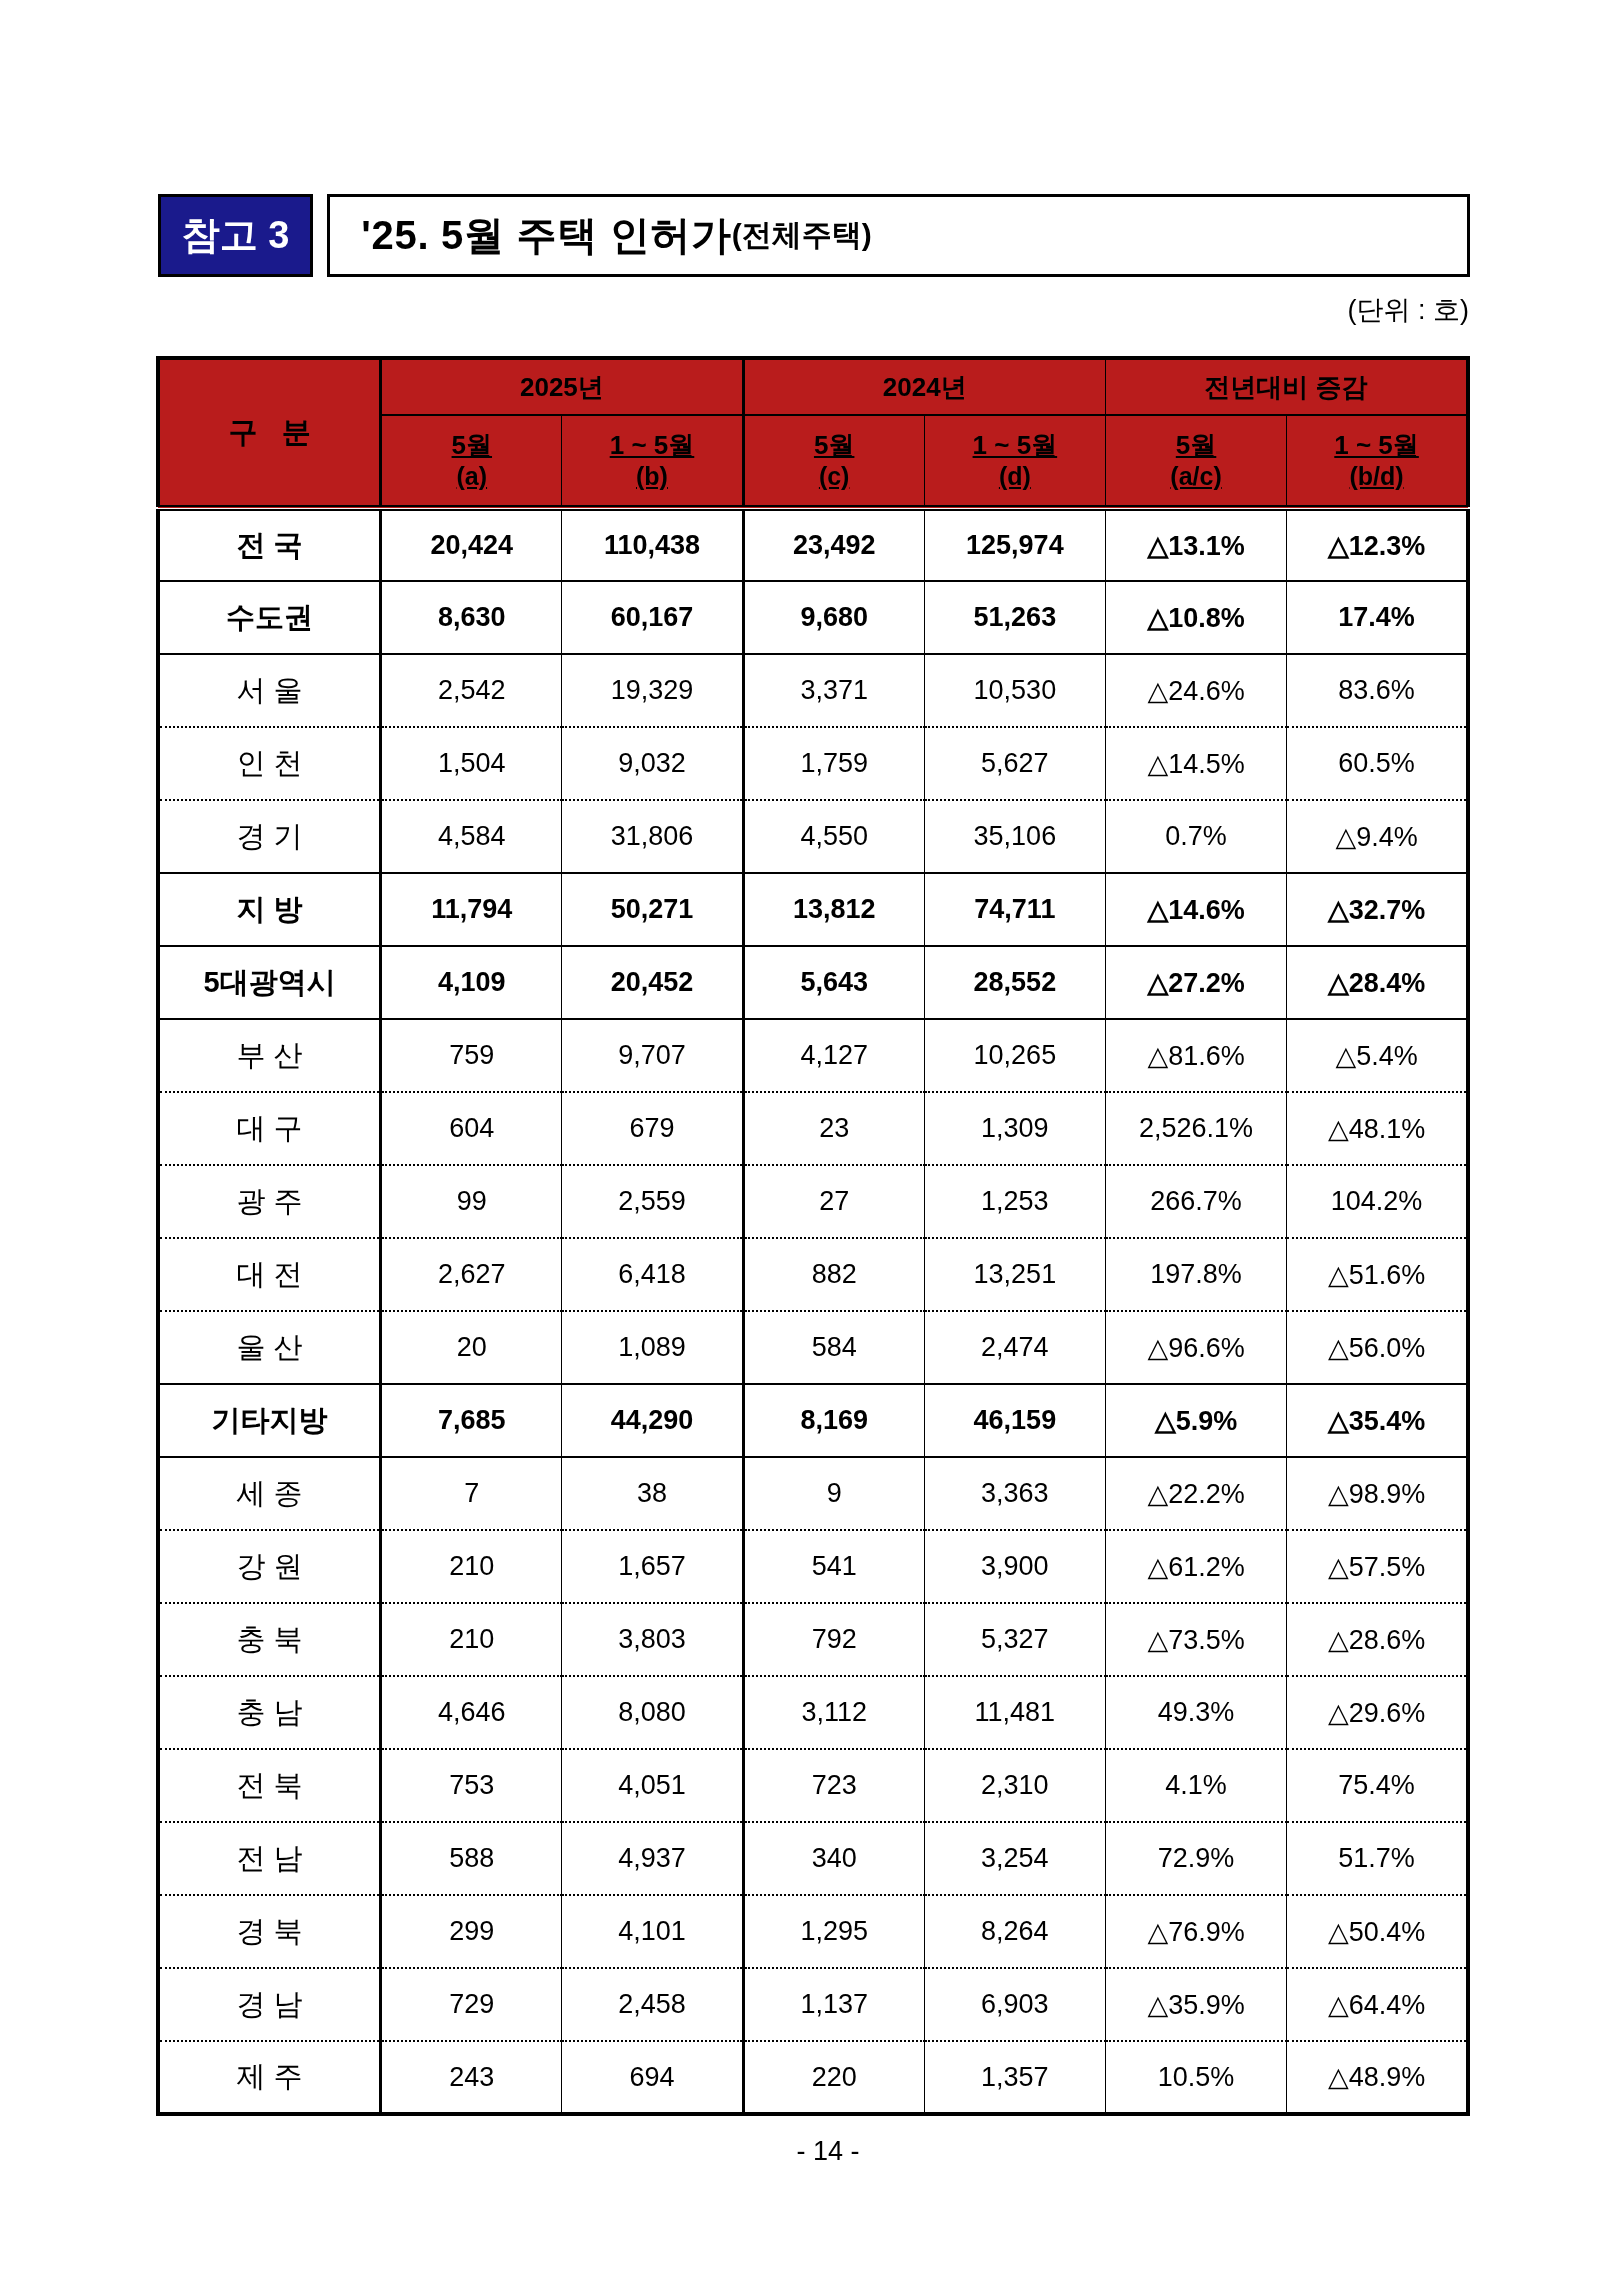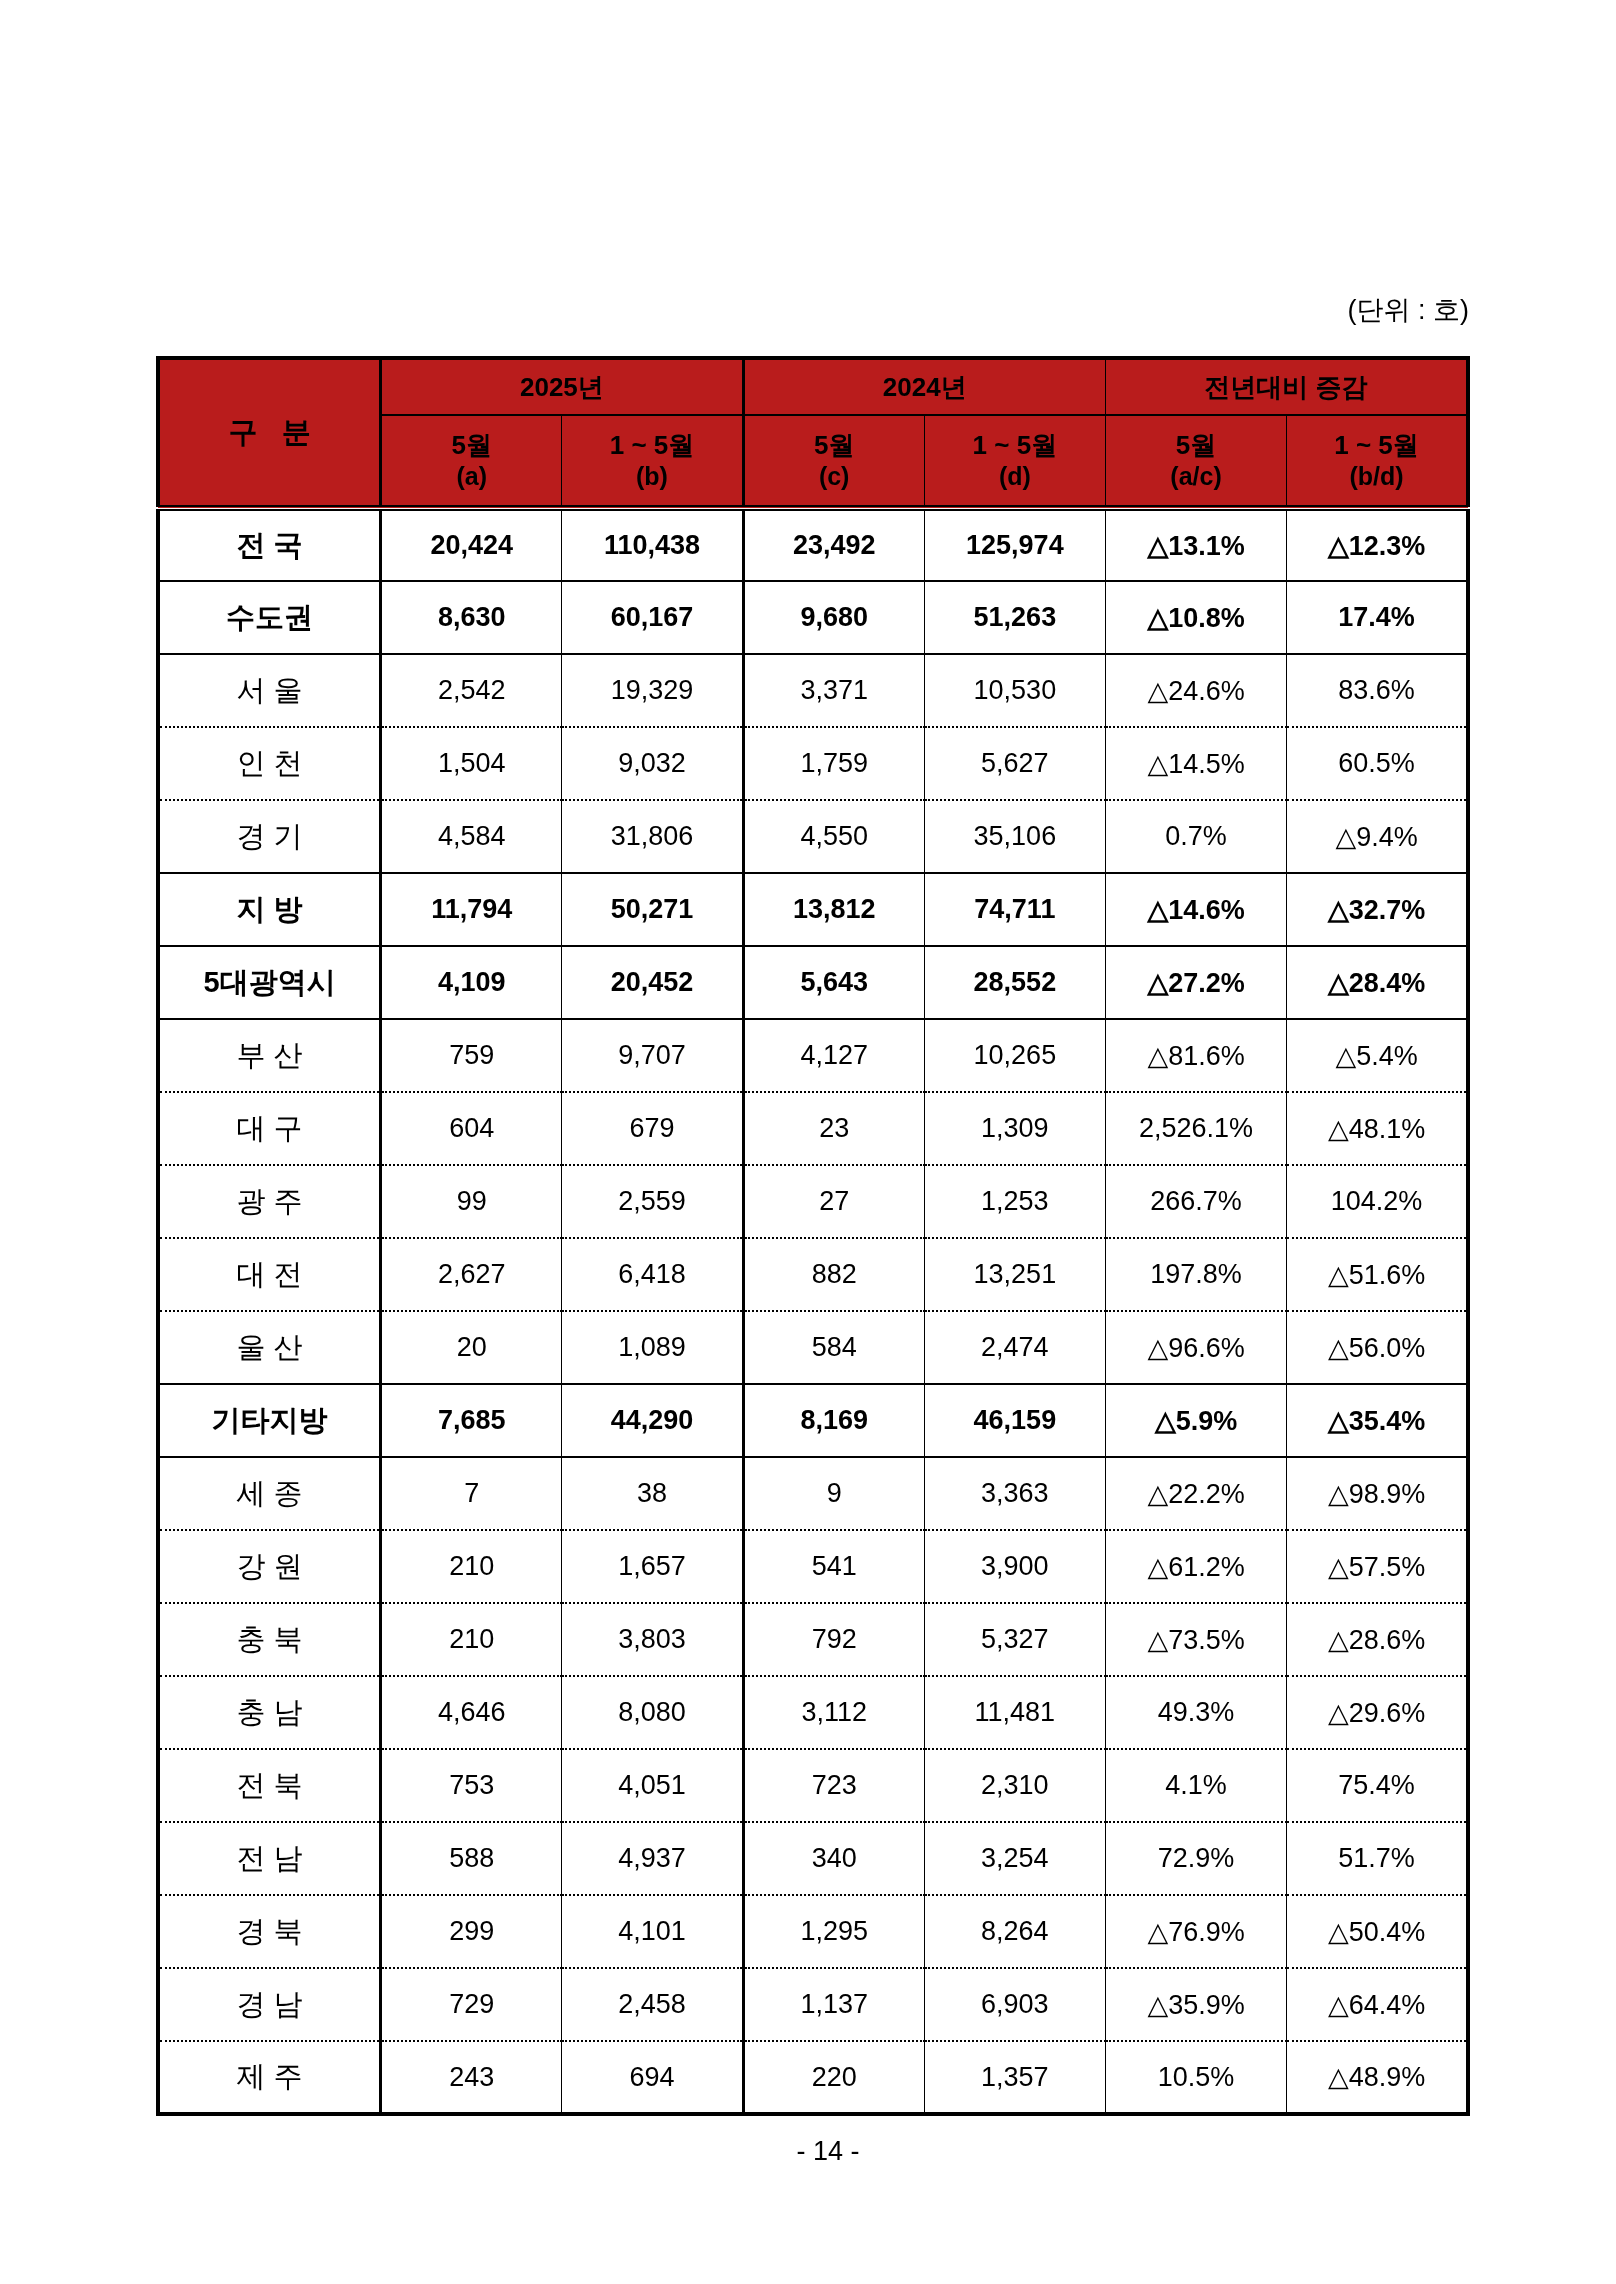--- a/index.html
+++ b/index.html
@@ -52,21 +52,21 @@
   }
   table.permits { border:4.6px solid #000; }
   table.permits th, table.permits td {
     box-sizing:border-box;
     text-align:center; vertical-align:middle;
     padding:0;
   }
   thead th { background:#b91c1c; font-weight:700; font-size:26px; line-height:1.25; }
   th.gubun { font-size:29px; white-space:pre; border-bottom:6.5px double #000; }
   thead tr.r1 th { height:57px; }
-  thead tr.r2 th { height:93px; border-top:2px solid #000; border-bottom:6.5px double #000; }
+  thead tr.r2 th { height:93px; border-top:2px solid #000; border-bottom:6.5px double #000;text-decoration:underline; }
   .sub2 { display:block; font-size:25px; }
   tbody td { height:73px; font-size:27px; font-weight:400; background:#fff; }
   tbody td.label { font-size:29px; white-space:pre; }
   tr.bold td { font-weight:700; }
   
   .bl5 { border-left:3.3px solid #000; }
   .bl2 { border-left:1.3px solid #000; }
   
   tr.sep-solid  td { border-bottom:2px solid #000;margin-top:42px; }
   tr.sep-dotted td { border-bottom:2px dotted #000; }
@@ -74,20 +74,29 @@
   .page-number {
     position:absolute; left:0; top:2136px; width:100%;
     text-align:center; font-size:27px; white-space:pre;padding-left:20px;
   }
 </style>
 </head>
 <body>
 
 <div class="page">
 
+  <div class="header-row">
+    <div class="ref-badge">
+      <span>참고 3</span>
+    </div>
+    <div class="title-box">
+      <span class="title-main">'25. 5월 주택 인허가</span>
+        <span class="title-sub">(전체주택)</span>
+    </div>
+  </div>
 
   <div class="unit-label">(단위 : 호)</div>
 
   <table class="permits">
     <colgroup>
       <col style="width:17.0%">
       <col style="width:13.83%">
         <col style="width:13.83%">
       <col style="width:13.83%">
         <col style="width:13.83%">

